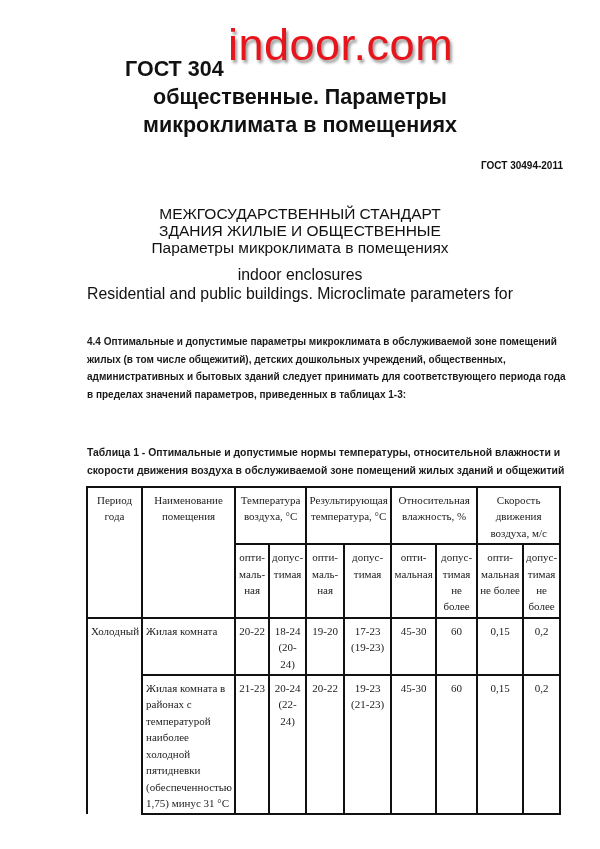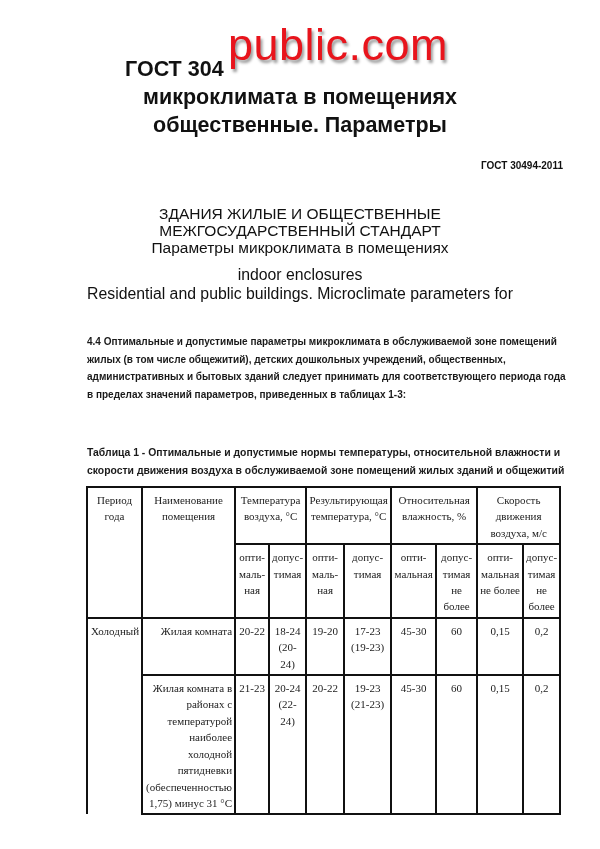--- a/index.html
+++ b/index.html
@@ -38,39 +38,39 @@
     table.norms {
       position: absolute; left: 86px; top: 486px; border-collapse: collapse;
       font-family: Liberation Serif, serif; font-size: 11px; color: #1c1c1c;
       table-layout: fixed;
       border-radius: 10px;
     }
     table.norms td {
       border: 2px solid #111; text-align: center; vertical-align: top; padding: 4px 2px 2px 2px;
       line-height: 16.4px;
     }
-    table.norms td.left { text-align: right; padding-left: 3px; }
+    table.norms td.left { text-align: left; padding-left: 3px; }
     table.norms td.noborder-bottom { border-bottom: none; }
   </style>
 </head>
 <body>
 
 <div class="abs title-block">
   <div class="line1">ГОСТ 304</div>
+  <div>общественные. Параметры</div>
   <div>микроклимата в помещениях</div>
-  <div>общественные. Параметры</div>
 </div>
-<div class="abs watermark">public.com</div>
+<div class="abs watermark">indoor.com</div>
 <style>.title-block .line1 { text-align: left; padding-left: 125px; position: static; }</style>
 
 <div class="abs gost-code">ГОСТ 30494-2011</div>
 
 <div class="abs std-block">
+  <div>МЕЖГОСУДАРСТВЕННЫЙ СТАНДАРТ</div>
   <div>ЗДАНИЯ ЖИЛЫЕ И ОБЩЕСТВЕННЫЕ</div>
-  <div>МЕЖГОСУДАРСТВЕННЫЙ СТАНДАРТ</div>
   <div class="sub">Параметры микроклимата в помещениях</div>
 </div>
 <div class="abs en-block">
   <div>indoor enclosures</div>
   <div>Residential and public buildings. Microclimate parameters for</div>
 </div>
 
 <div class="abs para">4.4 Оптимальные и допустимые параметры микроклимата в обслуживаемой зоне помещений жилых (в том числе общежитий), детских дошкольных учреждений, общественных, административных и бытовых зданий следует принимать для соответствующего периода года в пределах значений параметров, приведенных в таблицах 1-3:</div>
 
 <div class="abs caption">Таблица 1 - Оптимальные и допустимые нормы температуры, относительной влажности и скорости движения воздуха в обслуживаемой зоне помещений жилых зданий и общежитий</div>

